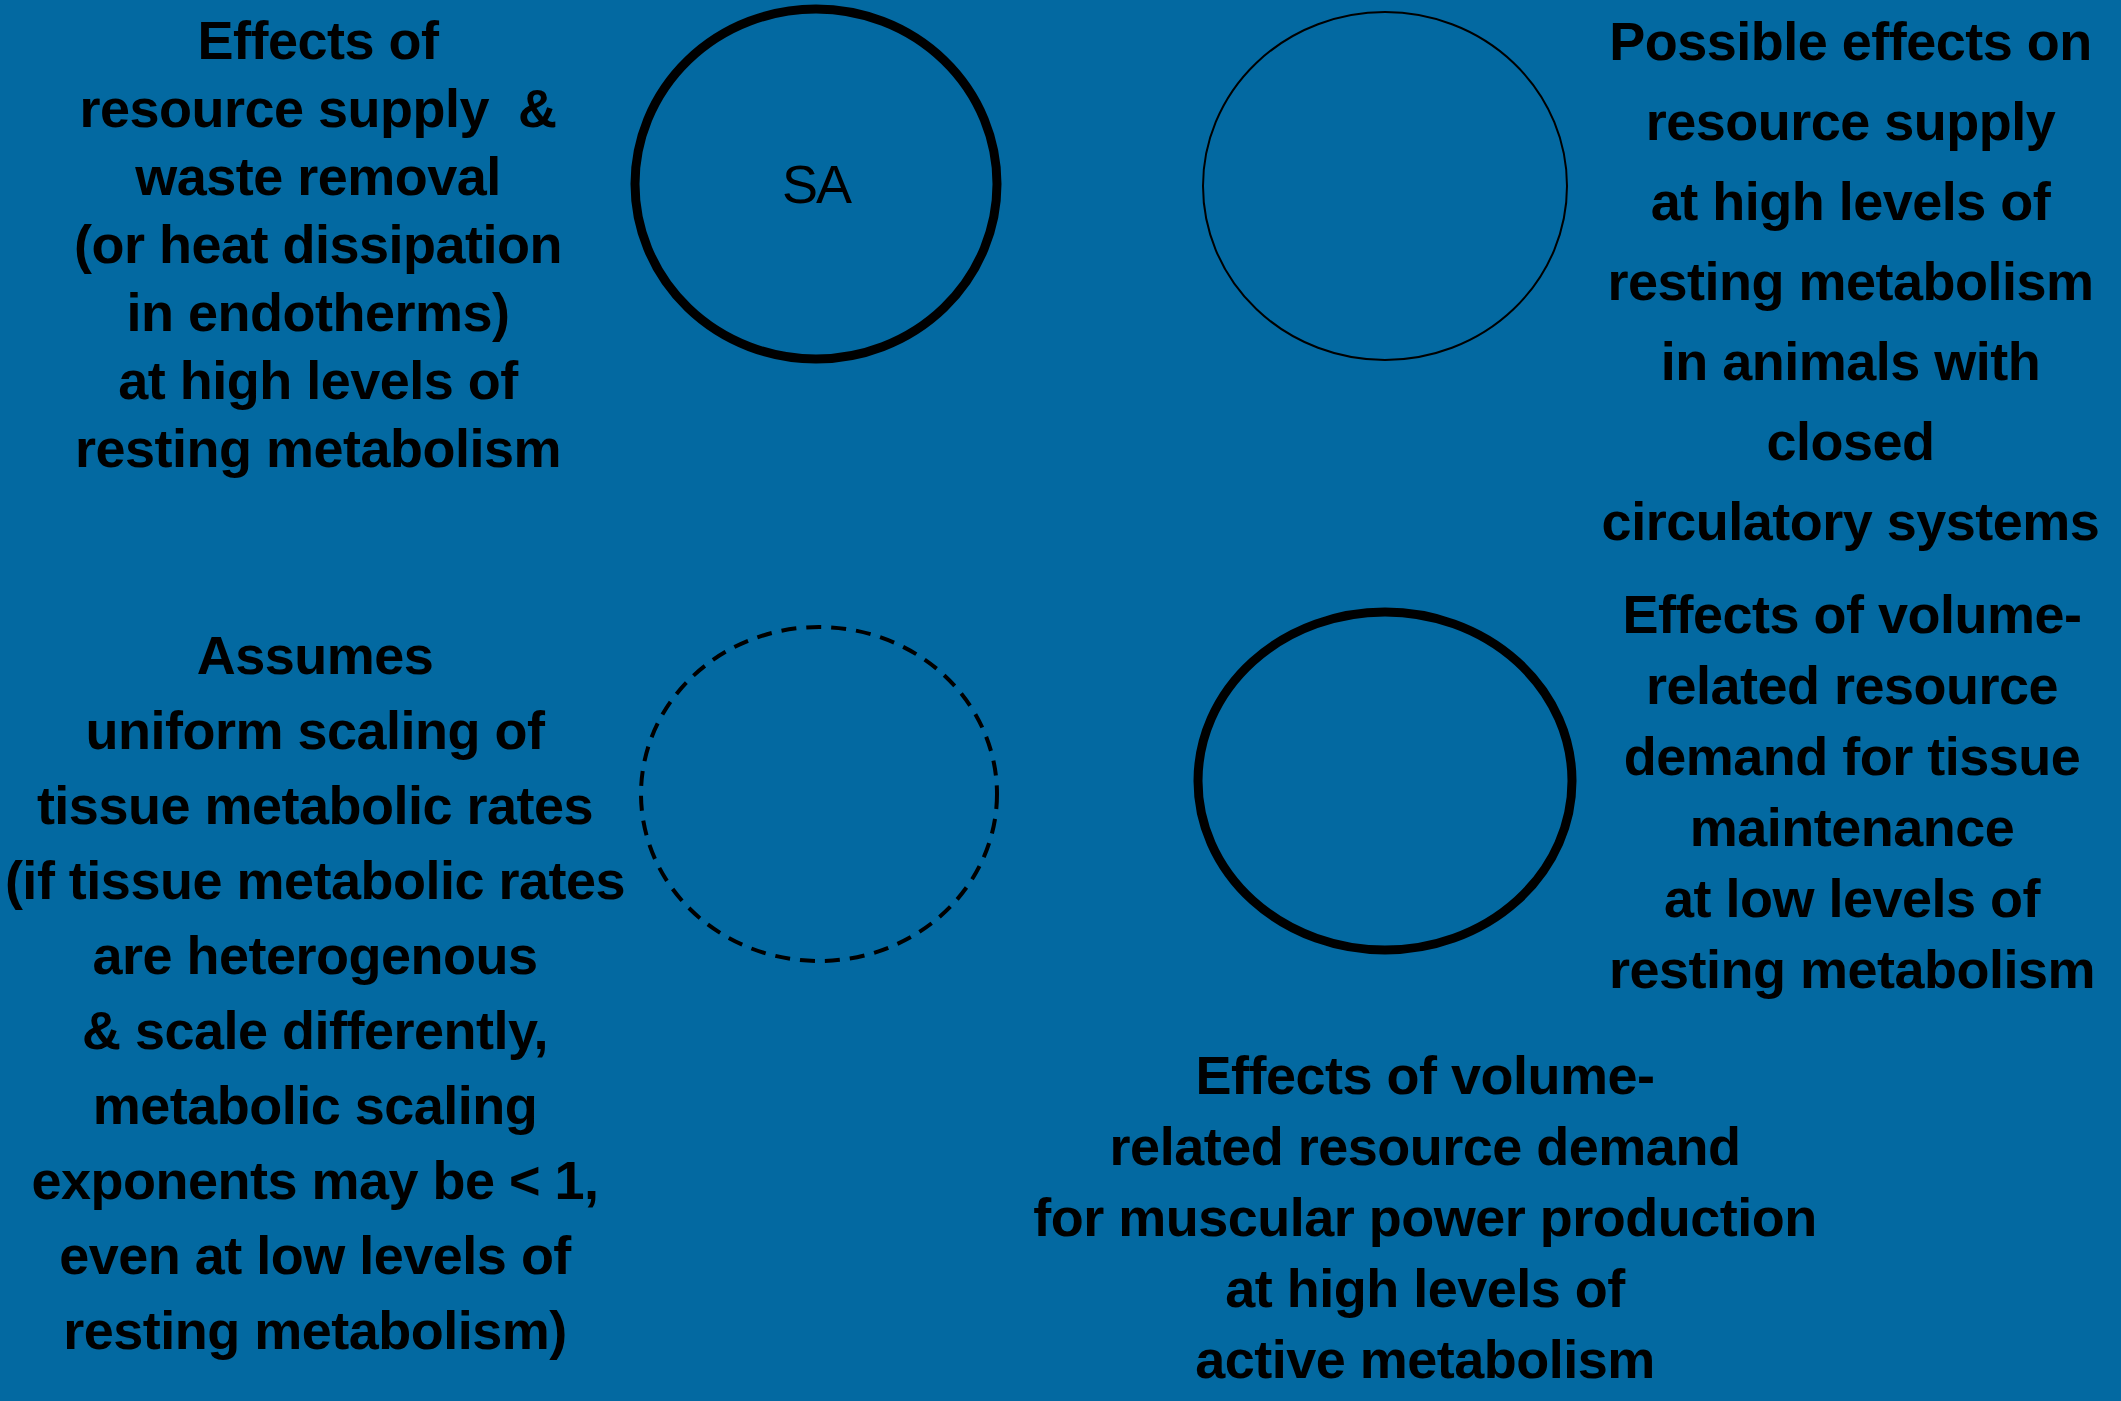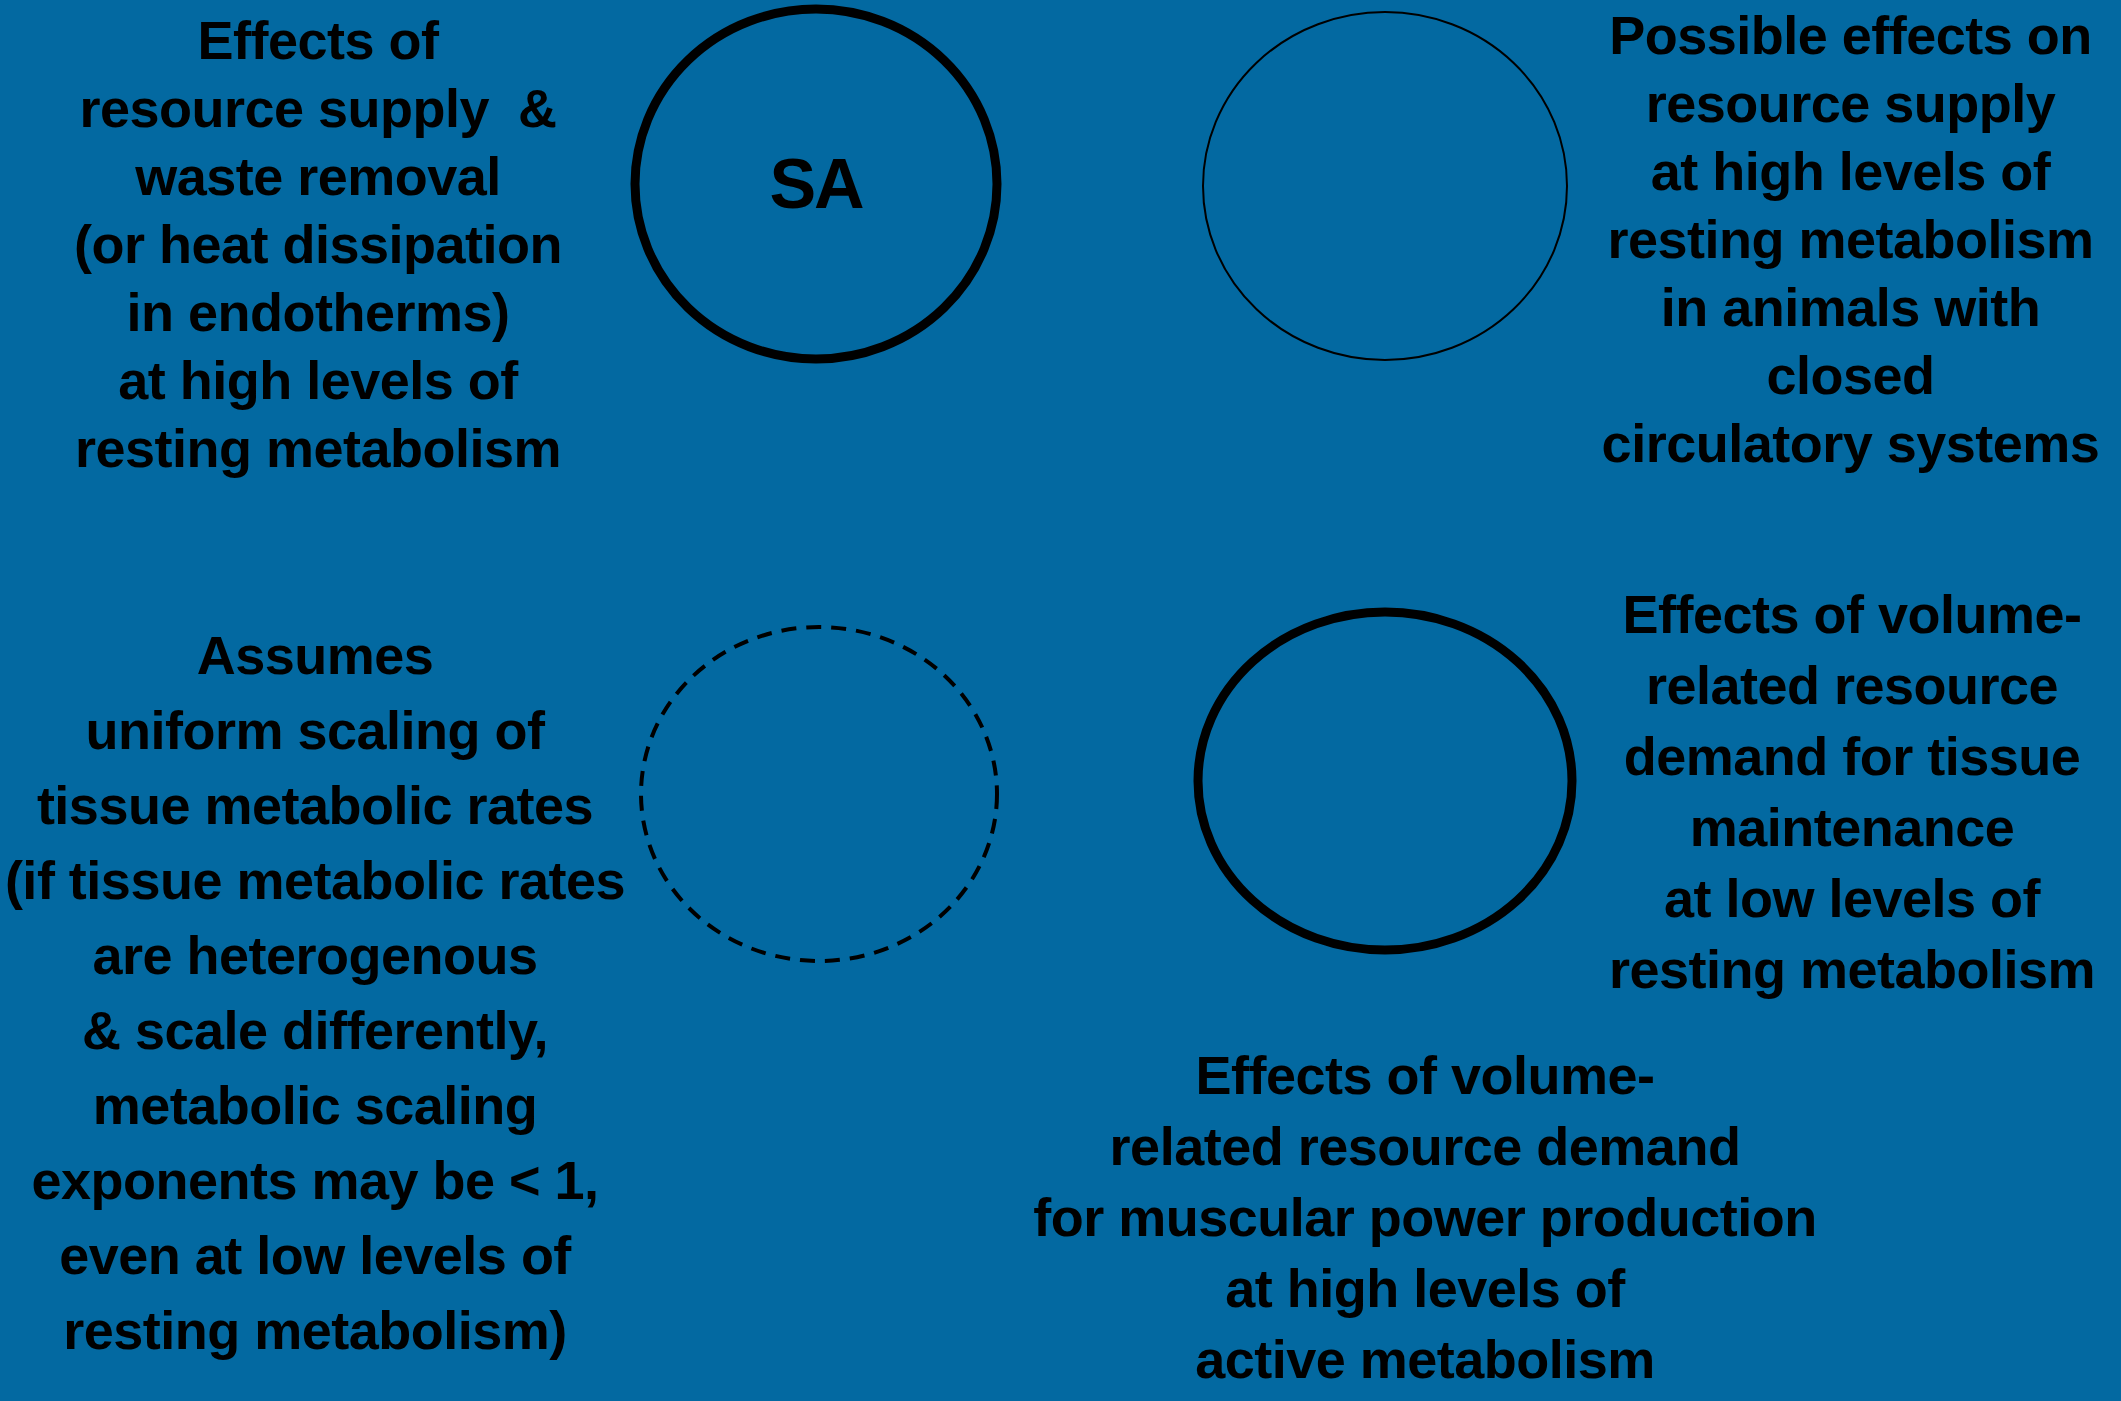--- a/index.html
+++ b/index.html
@@ -36,31 +36,31 @@
   .text-block {
     position: absolute;
     font-weight: bold;
     font-size: 54px;
     text-align: center;
     white-space: pre-wrap;
     letter-spacing: -0.5px;
     color: #000000;
   }
   .tb-top-left      { left: 38px;   top: 6px;    width: 560px; line-height: 68px; }
-  .tb-top-right     { left: 1580px; top: 1px;    width: 541px; line-height: 68px; }
+  .tb-top-right     { left: 1580px; top: 1px;    width: 541px; line-height: 80px; }
   .tb-bottom-left   { left: -10px;  top: 618px;  width: 650px; line-height: 75px; }
   .tb-bottom-right  { left: 1592px; top: 579px;  width: 520px; line-height: 71px; }
   .tb-bottom-center { left: 985px;  top: 1040px; width: 880px; line-height: 71px; }
   .circle-label {
     position: absolute;
     display: flex;
     align-items: center;
     justify-content: center;
-    font-weight: bold;
-    font-size: 70px;
+    font-weight: normal;
+    font-size: 54px;
     letter-spacing: -2px;
     color: #000000;
   }
   .label-sa { left: 635px;  top: 9px;   width: 362px; height: 350px; }
   .label-rt {
     left: 1203px; top: 12px; width: 364px; height: 348px;
     font-weight: 400;
     font-size: 70px;
   }
   .label-rd { left: 1198px; top: 612px; width: 374px; height: 338px; }

